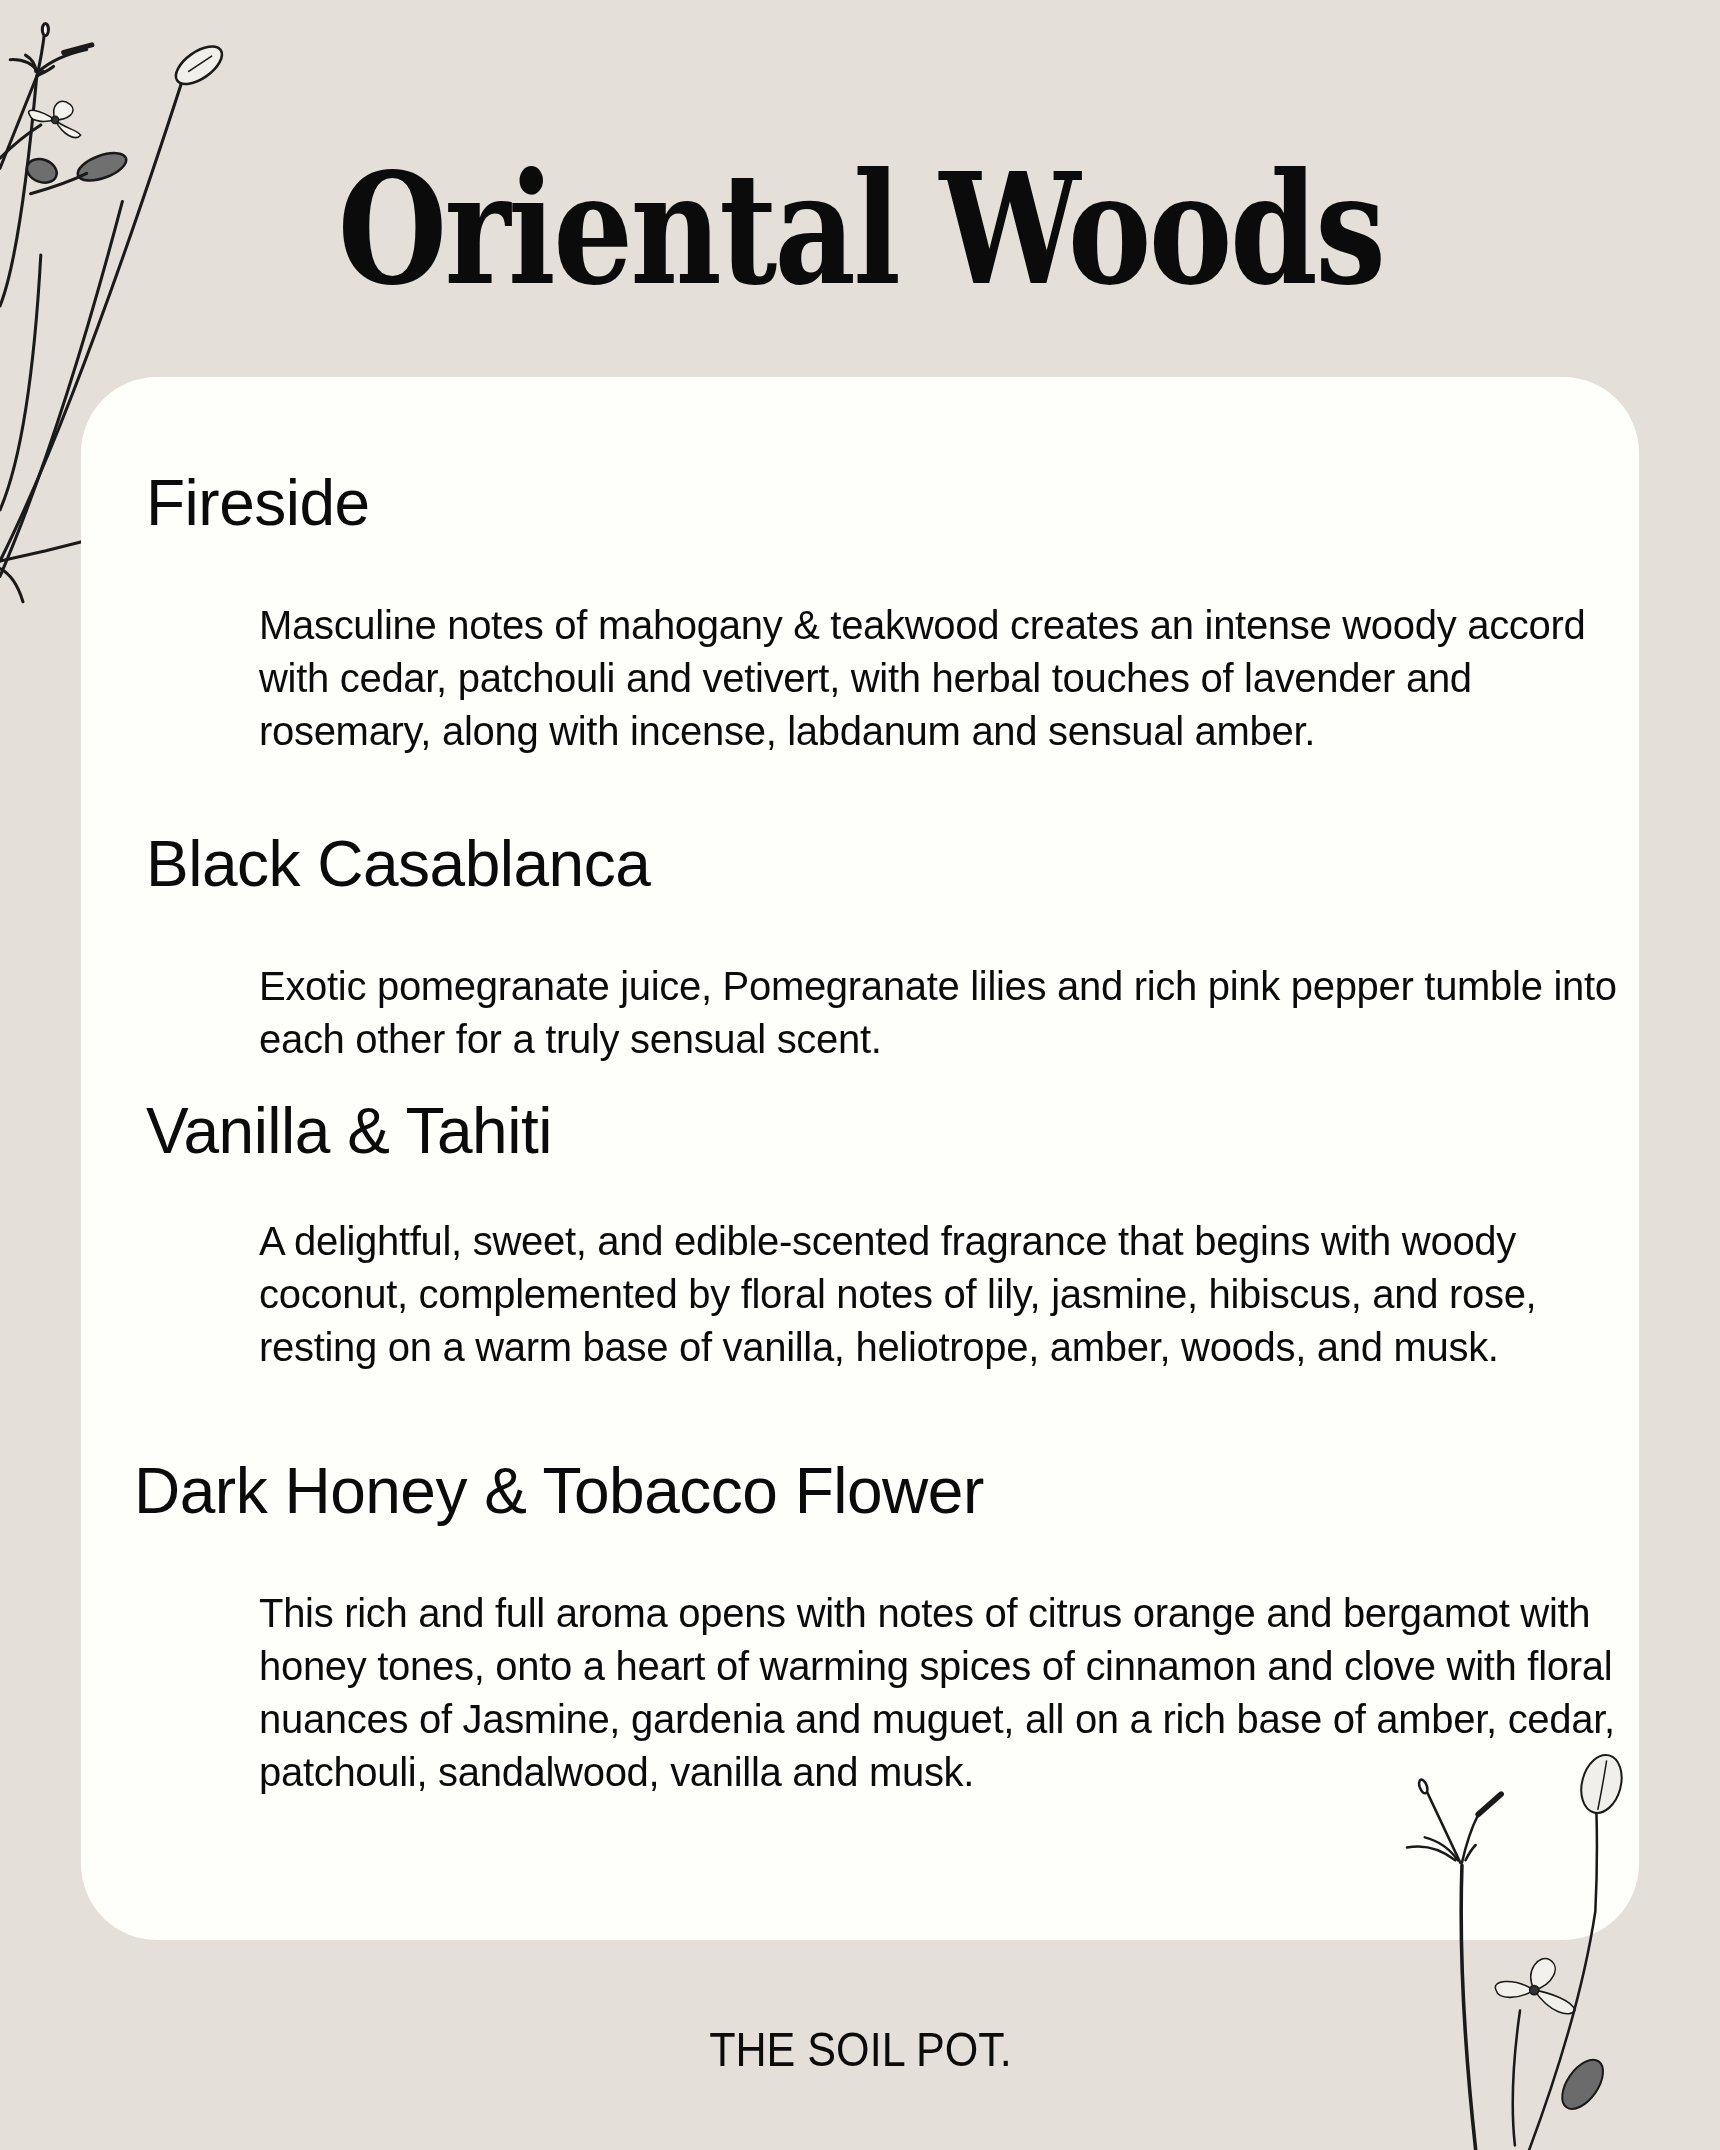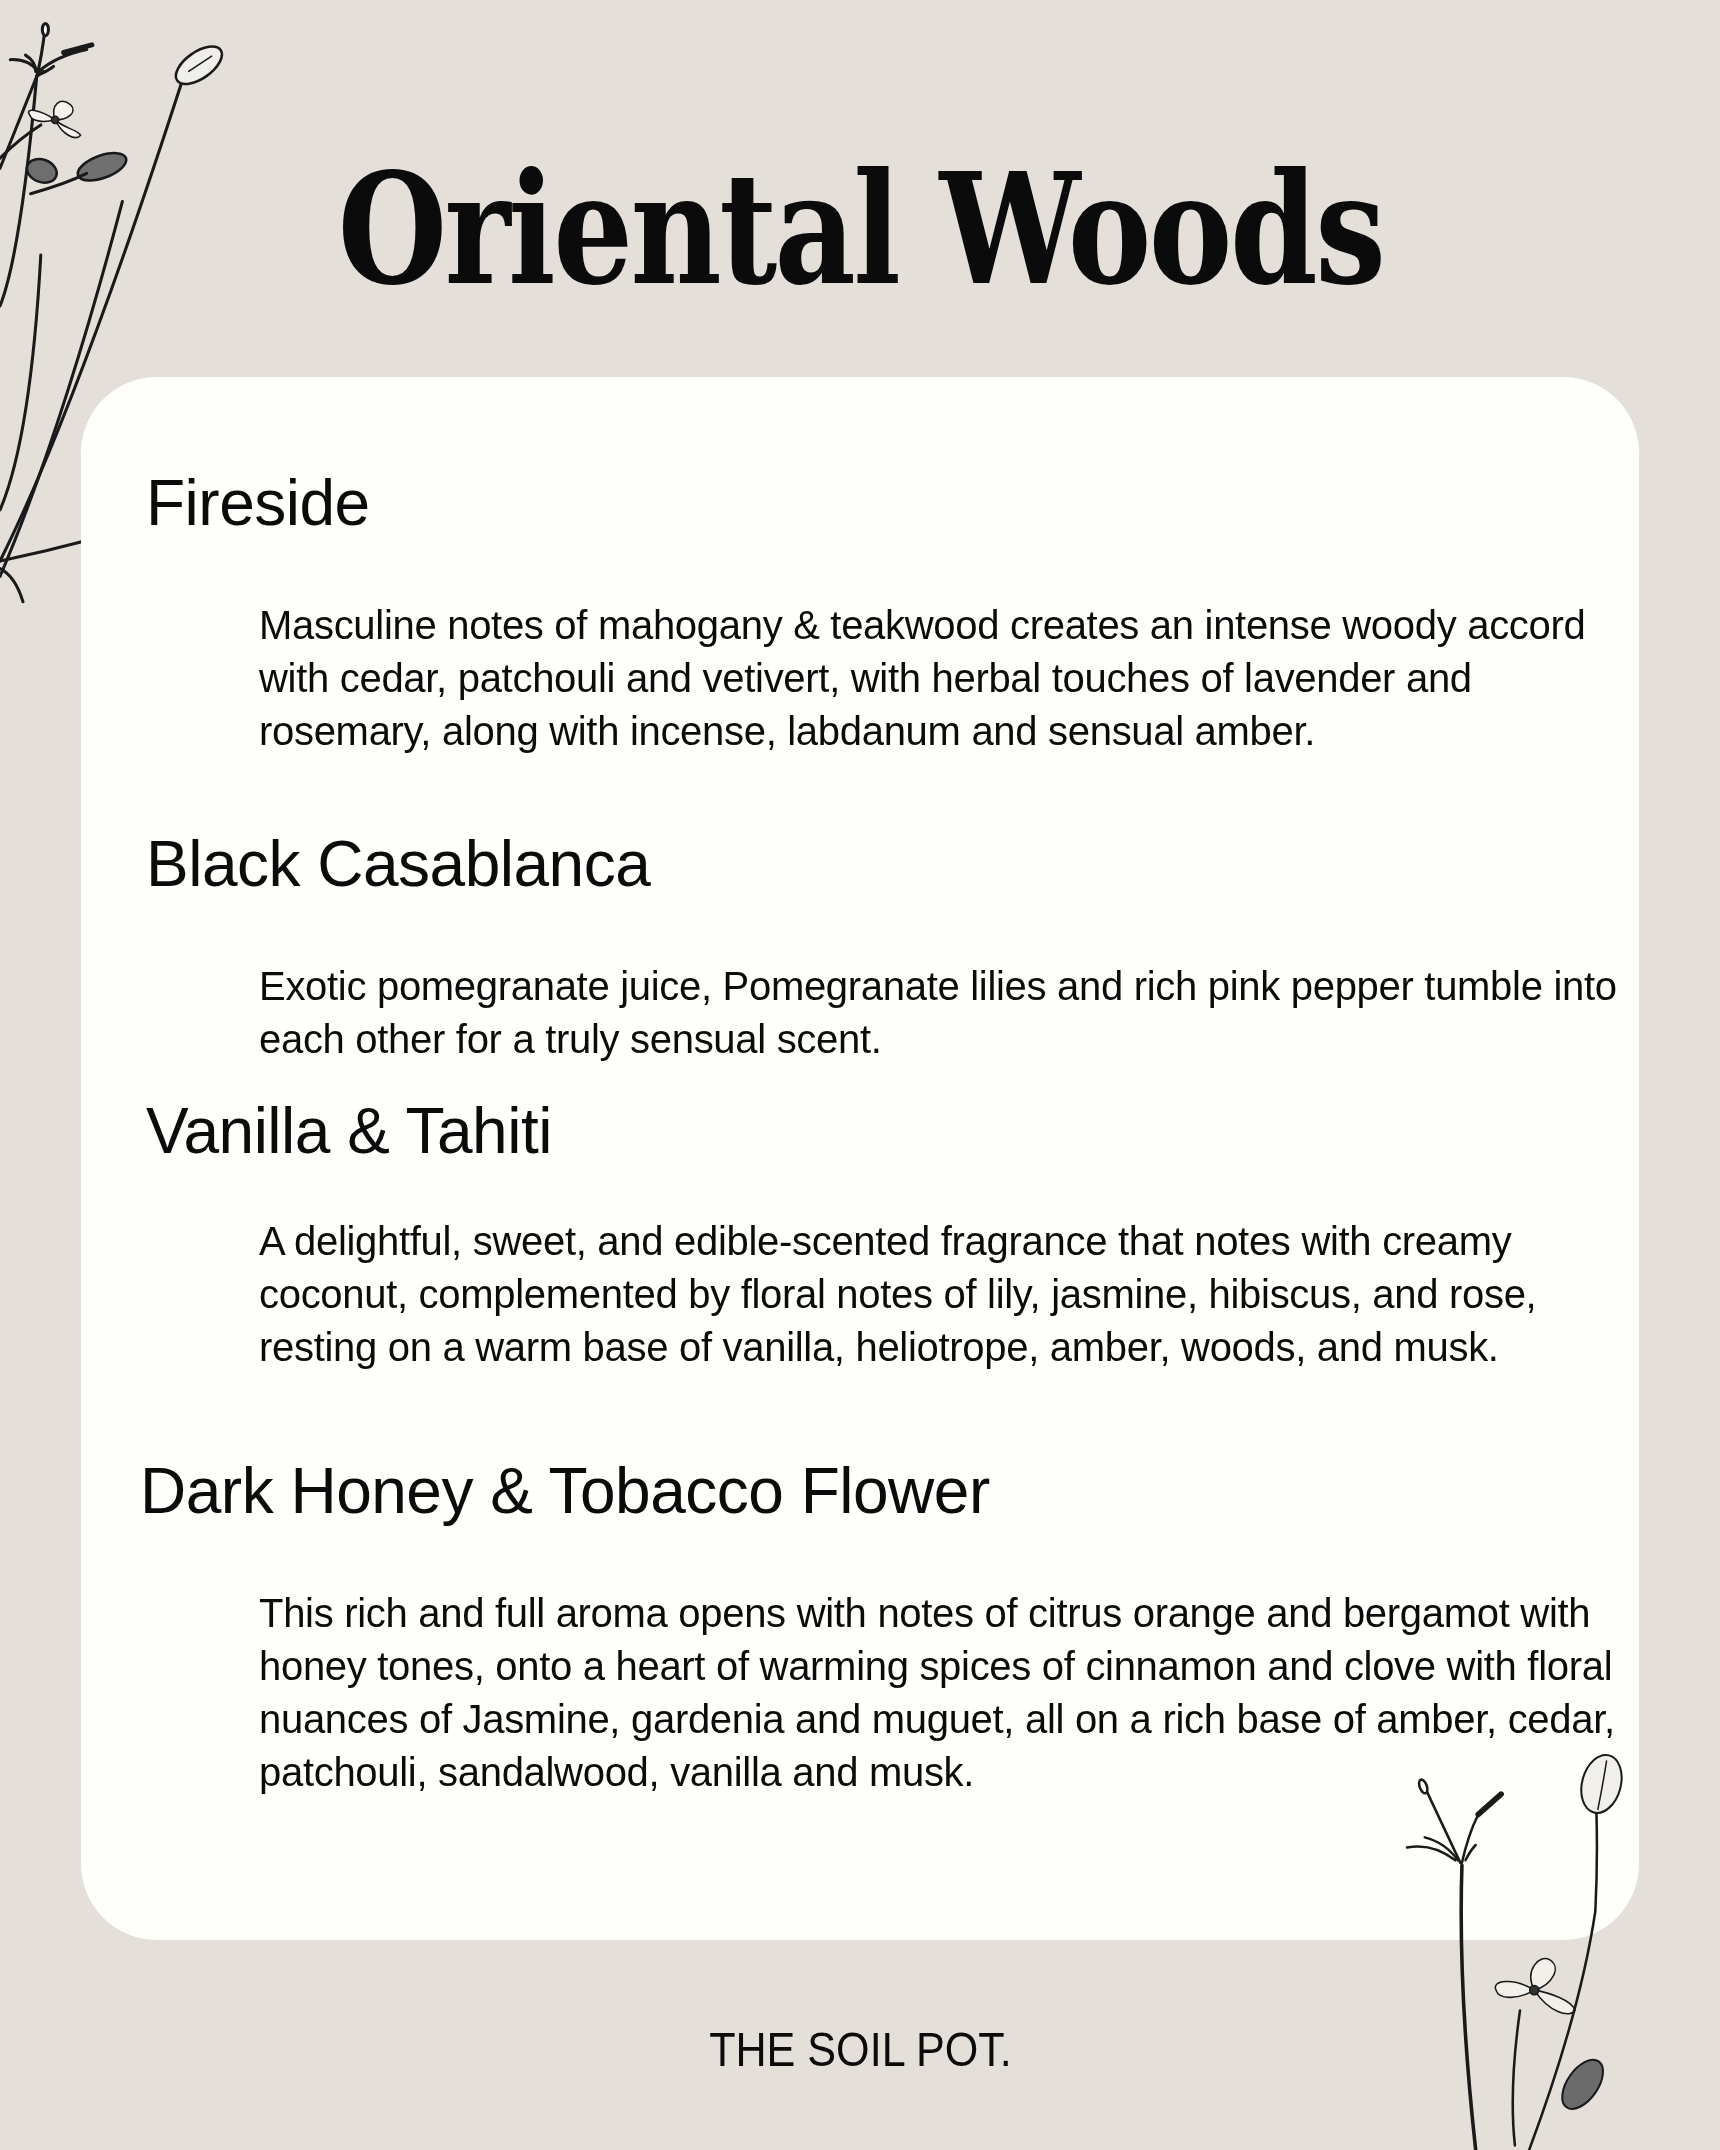--- a/index.html
+++ b/index.html
@@ -90,23 +90,23 @@
 
 <div class="card"></div>
 
 <h2 class="scent-name" style="top:473px;">Fireside</h2>
 <p class="scent-desc" style="top:587px;">Masculine notes of mahogany &amp; teakwood creates an intense woody accord with cedar, patchouli and vetivert, with herbal touches of lavender and rosemary, along with incense, labdanum and sensual amber.</p>
 
 <h2 class="scent-name" style="top:834px;">Black Casablanca</h2>
 <p class="scent-desc" style="top:948px;">Exotic pomegranate juice, Pomegranate lilies and rich pink pepper tumble into each other for a truly sensual scent.</p>
 
 <h2 class="scent-name" style="top:1101px;">Vanilla &amp; Tahiti</h2>
-<p class="scent-desc" style="top:1203px;">A delightful, sweet, and edible-scented fragrance that notes with creamy coconut, complemented by floral notes of lily, jasmine, hibiscus, and rose, resting on a warm base of vanilla, heliotrope, amber, woods, and musk.</p>
+<p class="scent-desc" style="top:1203px;">A delightful, sweet, and edible-scented fragrance that begins with woody coconut, complemented by floral notes of lily, jasmine, hibiscus, and rose, resting on a warm base of vanilla, heliotrope, amber, woods, and musk.</p>
 
-<h2 class="scent-name" style="top:1461px;left:140px;">Dark Honey &amp; Tobacco Flower</h2>
+<h2 class="scent-name" style="top:1461px;left:134px;">Dark Honey &amp; Tobacco Flower</h2>
 <p class="scent-desc" style="top:1575px;">This rich and full aroma opens with notes of citrus orange and bergamot with honey tones, onto a heart of warming spices of cinnamon and clove with floral nuances of Jasmine, gardenia and muguet, all on a rich base of amber, cedar, patchouli, sandalwood, vanilla and musk.</p>
 
 <div class="illus" style="left:1376px;top:1733px;">
   <svg width="345" height="417" viewBox="0 0 676 819" fill="none" stroke="#1a1a1a" stroke-width="5" stroke-linecap="round">
 
     <path d="M168 260 Q 160 500 195 819" stroke-width="7"></path>
     <path d="M165 255 Q 130 180 92 100"></path>
     <ellipse cx="92" cy="105" rx="7" ry="14" transform="rotate(-20 92 105)" fill="#fff"></ellipse>
     <path d="M168 255 Q 180 200 200 160"></path>
     <path d="M200 160 L 245 120" stroke-width="11"></path>

